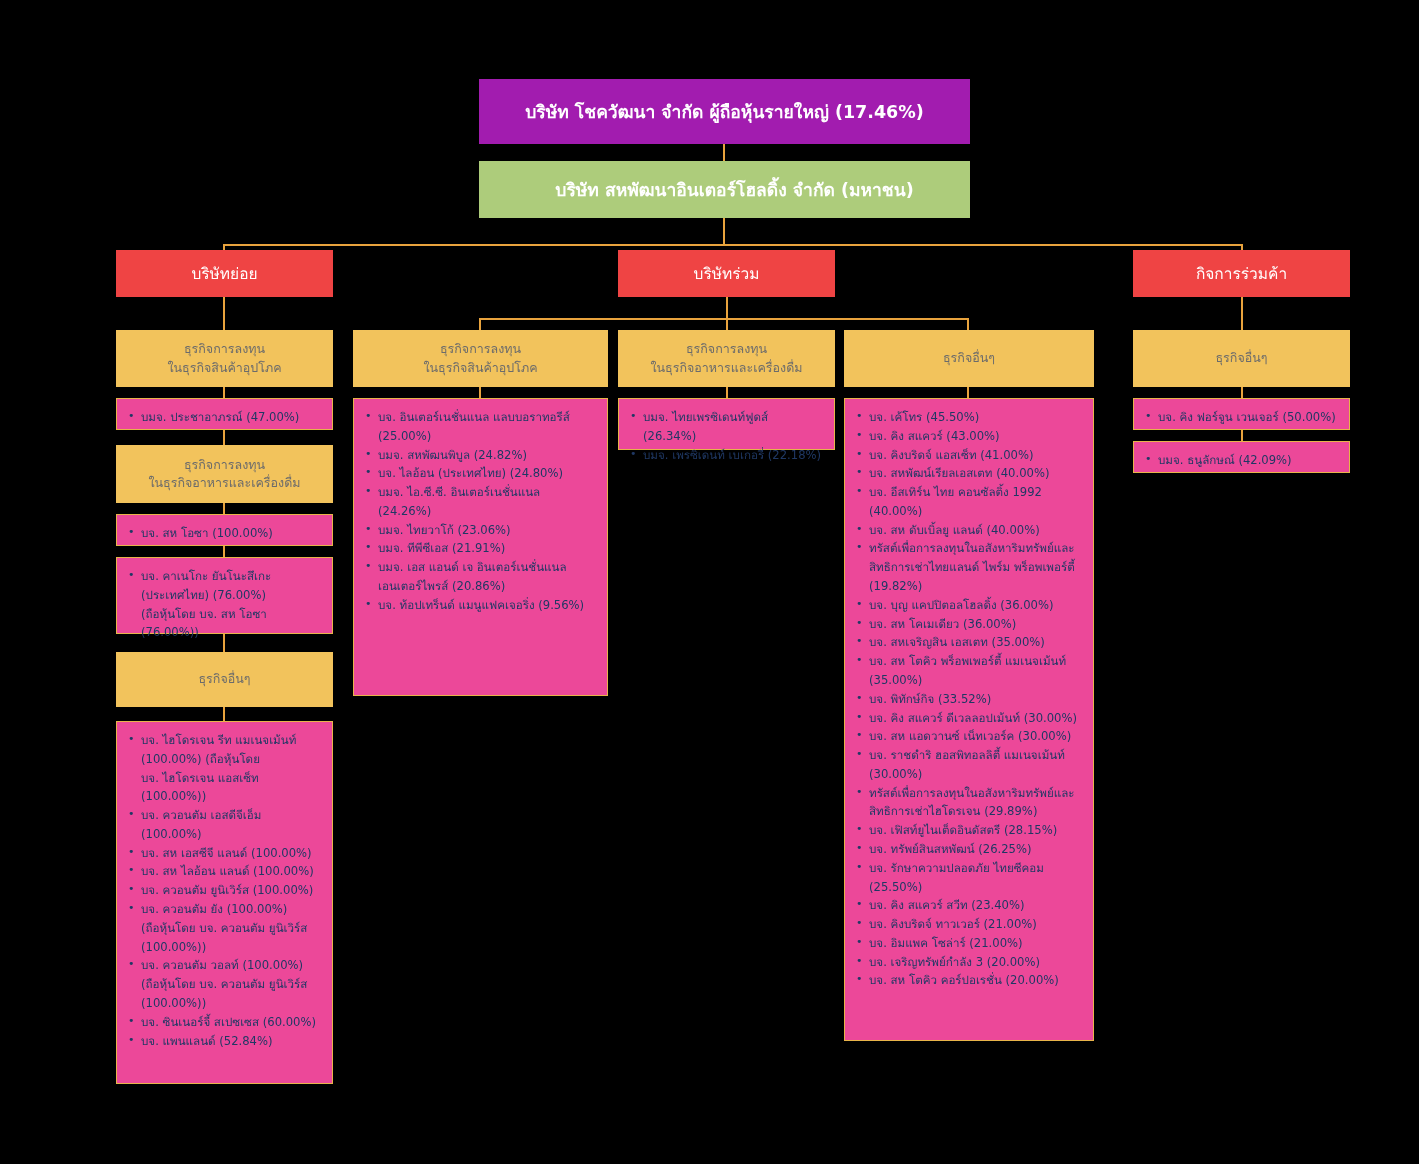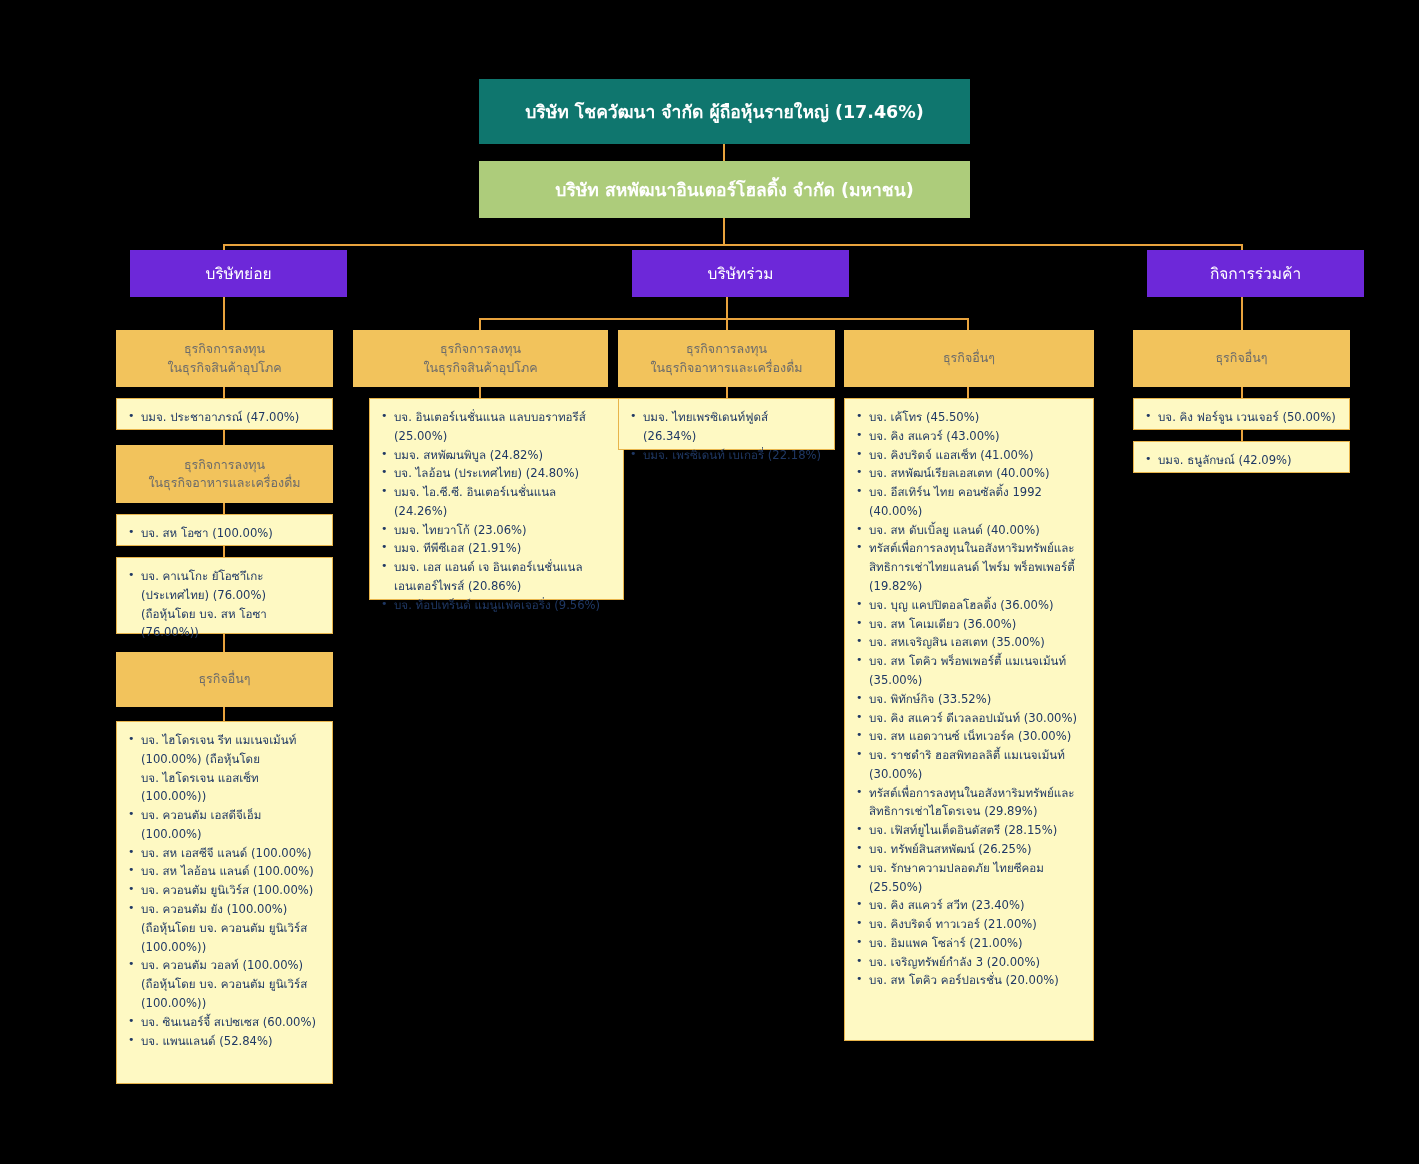--- a/index.html
+++ b/index.html
@@ -7,51 +7,50 @@
     width: 1419px; height: 1164px;
     background: #000000;
     font-family: "DejaVu Sans", "Liberation Sans", sans-serif;
     overflow: hidden;
   }
   #root { position: relative; width: 1419px; height: 1164px; }
 
   .box { position: absolute; display: flex; align-items: center; justify-content: center; text-align: center; }
 
   .lvl1 {
-    background: #0f766e;
+    background: #a21caf;
     color: #ffffff;
     font-size: 17.5px;
     font-weight: bold;
   }
   .lvl2 {
     background: #adcc7b;
     color: #ffffff;
     font-size: 17.5px;
     font-weight: bold;
     padding-left: 20px;
   }
   .lvl3 {
-    background: #6d28d9;
+    background: #ef4444;
     color: #ffffff;
     font-size: 15.5px;
     font-weight: normal;
-    margin-left: 14px;
   }
   .cat {
     background: #f2c35c;
     color: #6b6b6b;
     font-size: 12.5px;
     line-height: 1.45;
     font-weight: normal;
   }
   .cat span.l { display: block; }
 
   .listbox {
     position: absolute;
-    background: #fef9c3;
+    background: #ec4899;
     border: 1px solid #e8b44a;
     color: #1f3864;
     font-size: 11.6px;
     line-height: 1.62;
     padding: 9px 10px 9px 8px;
   }
   .listbox ul { list-style: none; }
   .listbox li {
     position: relative;
     padding-left: 16px;
@@ -134,21 +133,21 @@
     <ul>
         <li>
           <span class="cont">บจ. สห โอซา (100.00%)</span>
         </li>
       </ul>
   </div>
   <div class="conn vline" style="left:223px; top:546px; height:12px;"></div>
   <div class="listbox" style="left:116px; top:557px; width:217px; height:77px;">
     <ul>
         <li>
-          <span class="cont">บจ. คาเนโกะ ยัโอซาึเกะ</span>
+          <span class="cont">บจ. คาเนโกะ ยันโนะสึเกะ</span>
           <span class="cont">(ประเทศไทย) (76.00%)</span>
           <span class="cont">(ถือหุ้นโดย บจ. สห โอซา (76.00%))</span>
         </li>
       </ul>
   </div>
 
   <div class="conn vline" style="left:223px; top:634px; height:18px;"></div>
   <div class="box cat" style="left:116px; top:652px; width:217px; height:55px; flex-direction:column;">
     <span class="l">ธุรกิจอื่นๆ</span>
   </div>
@@ -189,21 +188,21 @@
           <span class="cont">บจ. แพนแลนด์ (52.84%)</span>
         </li>
       </ul>
   </div>
 
   <div class="box cat" style="left:353px; top:330px; width:255px; height:57px; flex-direction:column;">
     <span class="l">ธุรกิจการลงทุน</span>
     <span class="l">ในธุรกิจสินค้าอุปโภค</span>
   </div>
   <div class="conn vline" style="left:479px; top:387px; height:12px;"></div>
-  <div class="listbox" style="left:353px; top:398px; width:255px; height:202px;margin-left:16px;">
+  <div class="listbox" style="left:353px; top:398px; width:255px; height:298px;">
     <ul>
         <li>
           <span class="cont">บจ. อินเตอร์เนชั่นแนล แลบบอราทอรีส์</span>
           <span class="cont">(25.00%)</span>
         </li>
         <li>
           <span class="cont">บมจ. สหพัฒนพิบูล (24.82%)</span>
         </li>
         <li>
           <span class="cont">บจ. ไลอ้อน (ประเทศไทย) (24.80%)</span>

